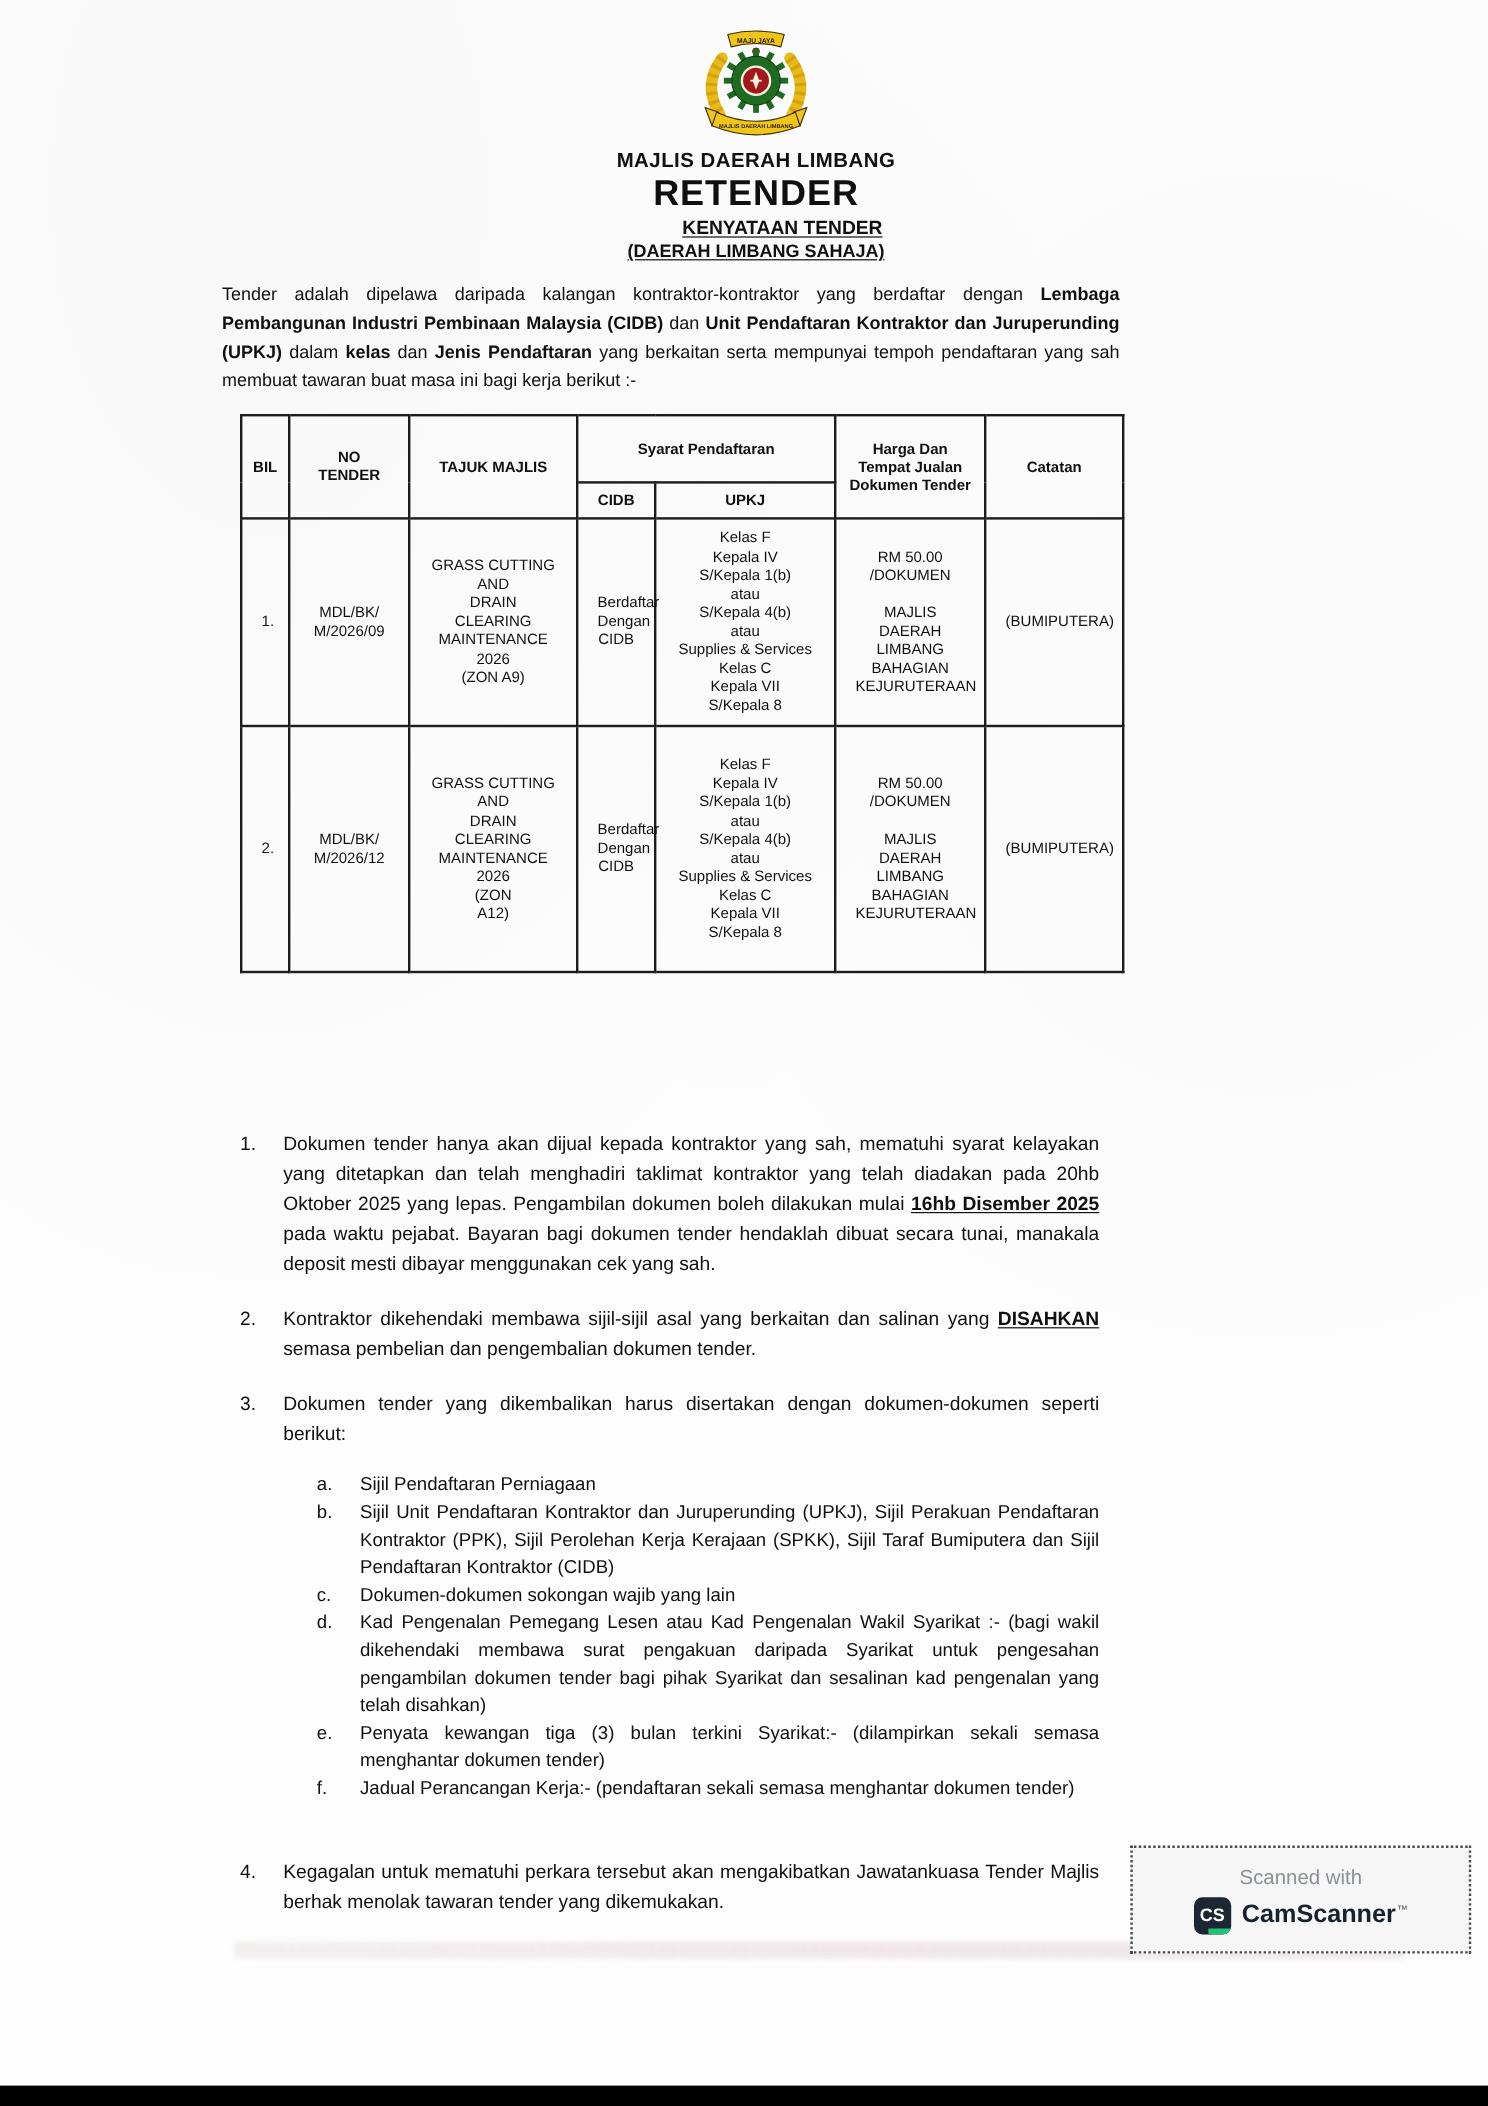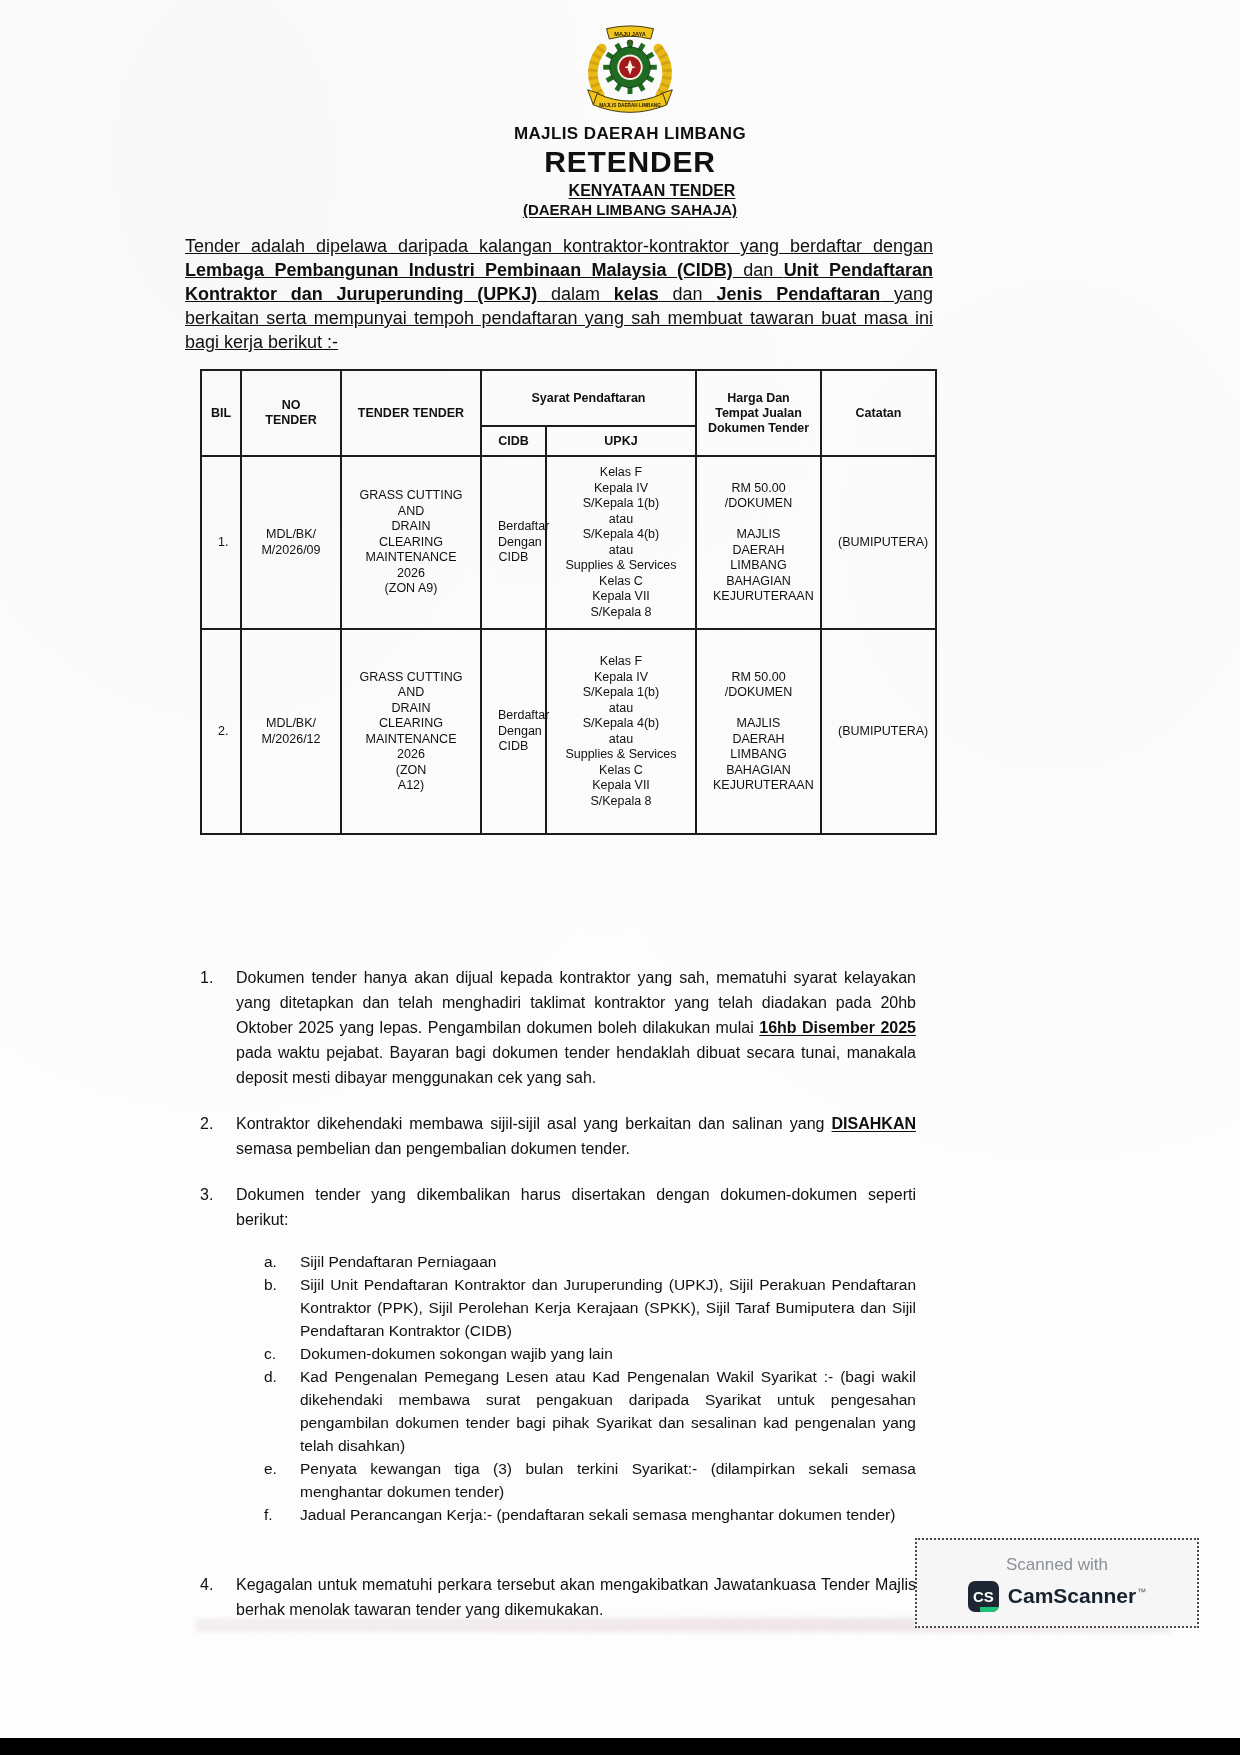--- a/index.html
+++ b/index.html
@@ -23,21 +23,21 @@
   .doc-header { padding-top:24px; text-align:center;margin-left:20px; }
   .crest { width:150px; height:94px; display:block; margin:0 auto; }
   .org-name { font-size:17px; font-weight:bold; letter-spacing:.4px; margin-top:6px; }
   .doc-title { font-size:30px; font-weight:bold; letter-spacing:.8px; margin-top:1px; }
   .doc-sub { font-size:16px; font-weight:bold; text-decoration:underline; text-underline-offset:2px; margin-top:3px;padding-left:44px; }
   .doc-sub2 { font-size:15px; font-weight:bold; text-decoration:underline; text-underline-offset:2px; margin-top:1px; }
 
   
   .intro {
     margin:16px 17px 0 185px; width:748px;
-    font-size:18px; line-height:24px; text-align:justify;text-decoration:underline;
+    font-size:15px; line-height:24px; text-align:justify;
   }
   .b { font-weight:bold; }
   .bu { font-weight:bold; text-decoration:underline; text-underline-offset:2px; }
 
   
   .tender-table {
     margin:15px 0 0 200px; width:735px;
     border-collapse:collapse; table-layout:fixed;
   }
   .tender-table th, .tender-table td {
@@ -65,21 +65,21 @@
   
   .scan-smudge {
     position:absolute; left:195px; top:1618px; width:975px; height:14px;
     background:linear-gradient(90deg, rgba(216,200,200,0.25), rgba(228,208,214,0.5) 55%, rgba(205,190,195,0.35));
     filter:blur(2px);
   }
   .bottom-bar { position:absolute; left:0; bottom:0; width:1240px; height:17px; background:#000; }
 
   
   .cam-badge {
-    position:absolute; top:1538px; right:41px; width:284px; height:90px;
+    position:absolute; top:1538px; right:14px; width:284px; height:90px;
     background:#f6f6f6; border:2px dotted #4a4a4a;
     display:flex; flex-direction:column; align-items:center; justify-content:center; gap:6px;
   }
   .cam-scanned { color:#8b9096; font-size:17px; }
   .cam-row { display:flex; align-items:center; gap:9px;text-align:center; }
   .cam-logo {
     width:31px; height:31px; background:#1c2733; border-radius:7px;
     position:relative; color:#fff; font-weight:bold; font-size:15px;
     display:flex; align-items:center; justify-content:center; overflow:hidden;
   }
@@ -147,21 +147,21 @@
       <col style="width:65px">
         <col style="width:150px">
         <col style="width:125px">
         <col style="width:115px">
     </colgroup>
     <thead>
       <tr class="hdr-top">
         <th rowspan="2">BIL</th>
         <th rowspan="2">NO
 TENDER</th>
-        <th rowspan="2">TENDER TENDER</th>
+        <th rowspan="2">TAJUK MAJLIS</th>
         <th colspan="2">Syarat Pendaftaran</th>
         <th rowspan="2">Harga Dan
 Tempat Jualan
 Dokumen Tender</th>
         <th rowspan="2">Catatan</th>
       </tr>
       <tr class="hdr-sub">
         <th>CIDB</th>
         <th>UPKJ</th>
       </tr>

